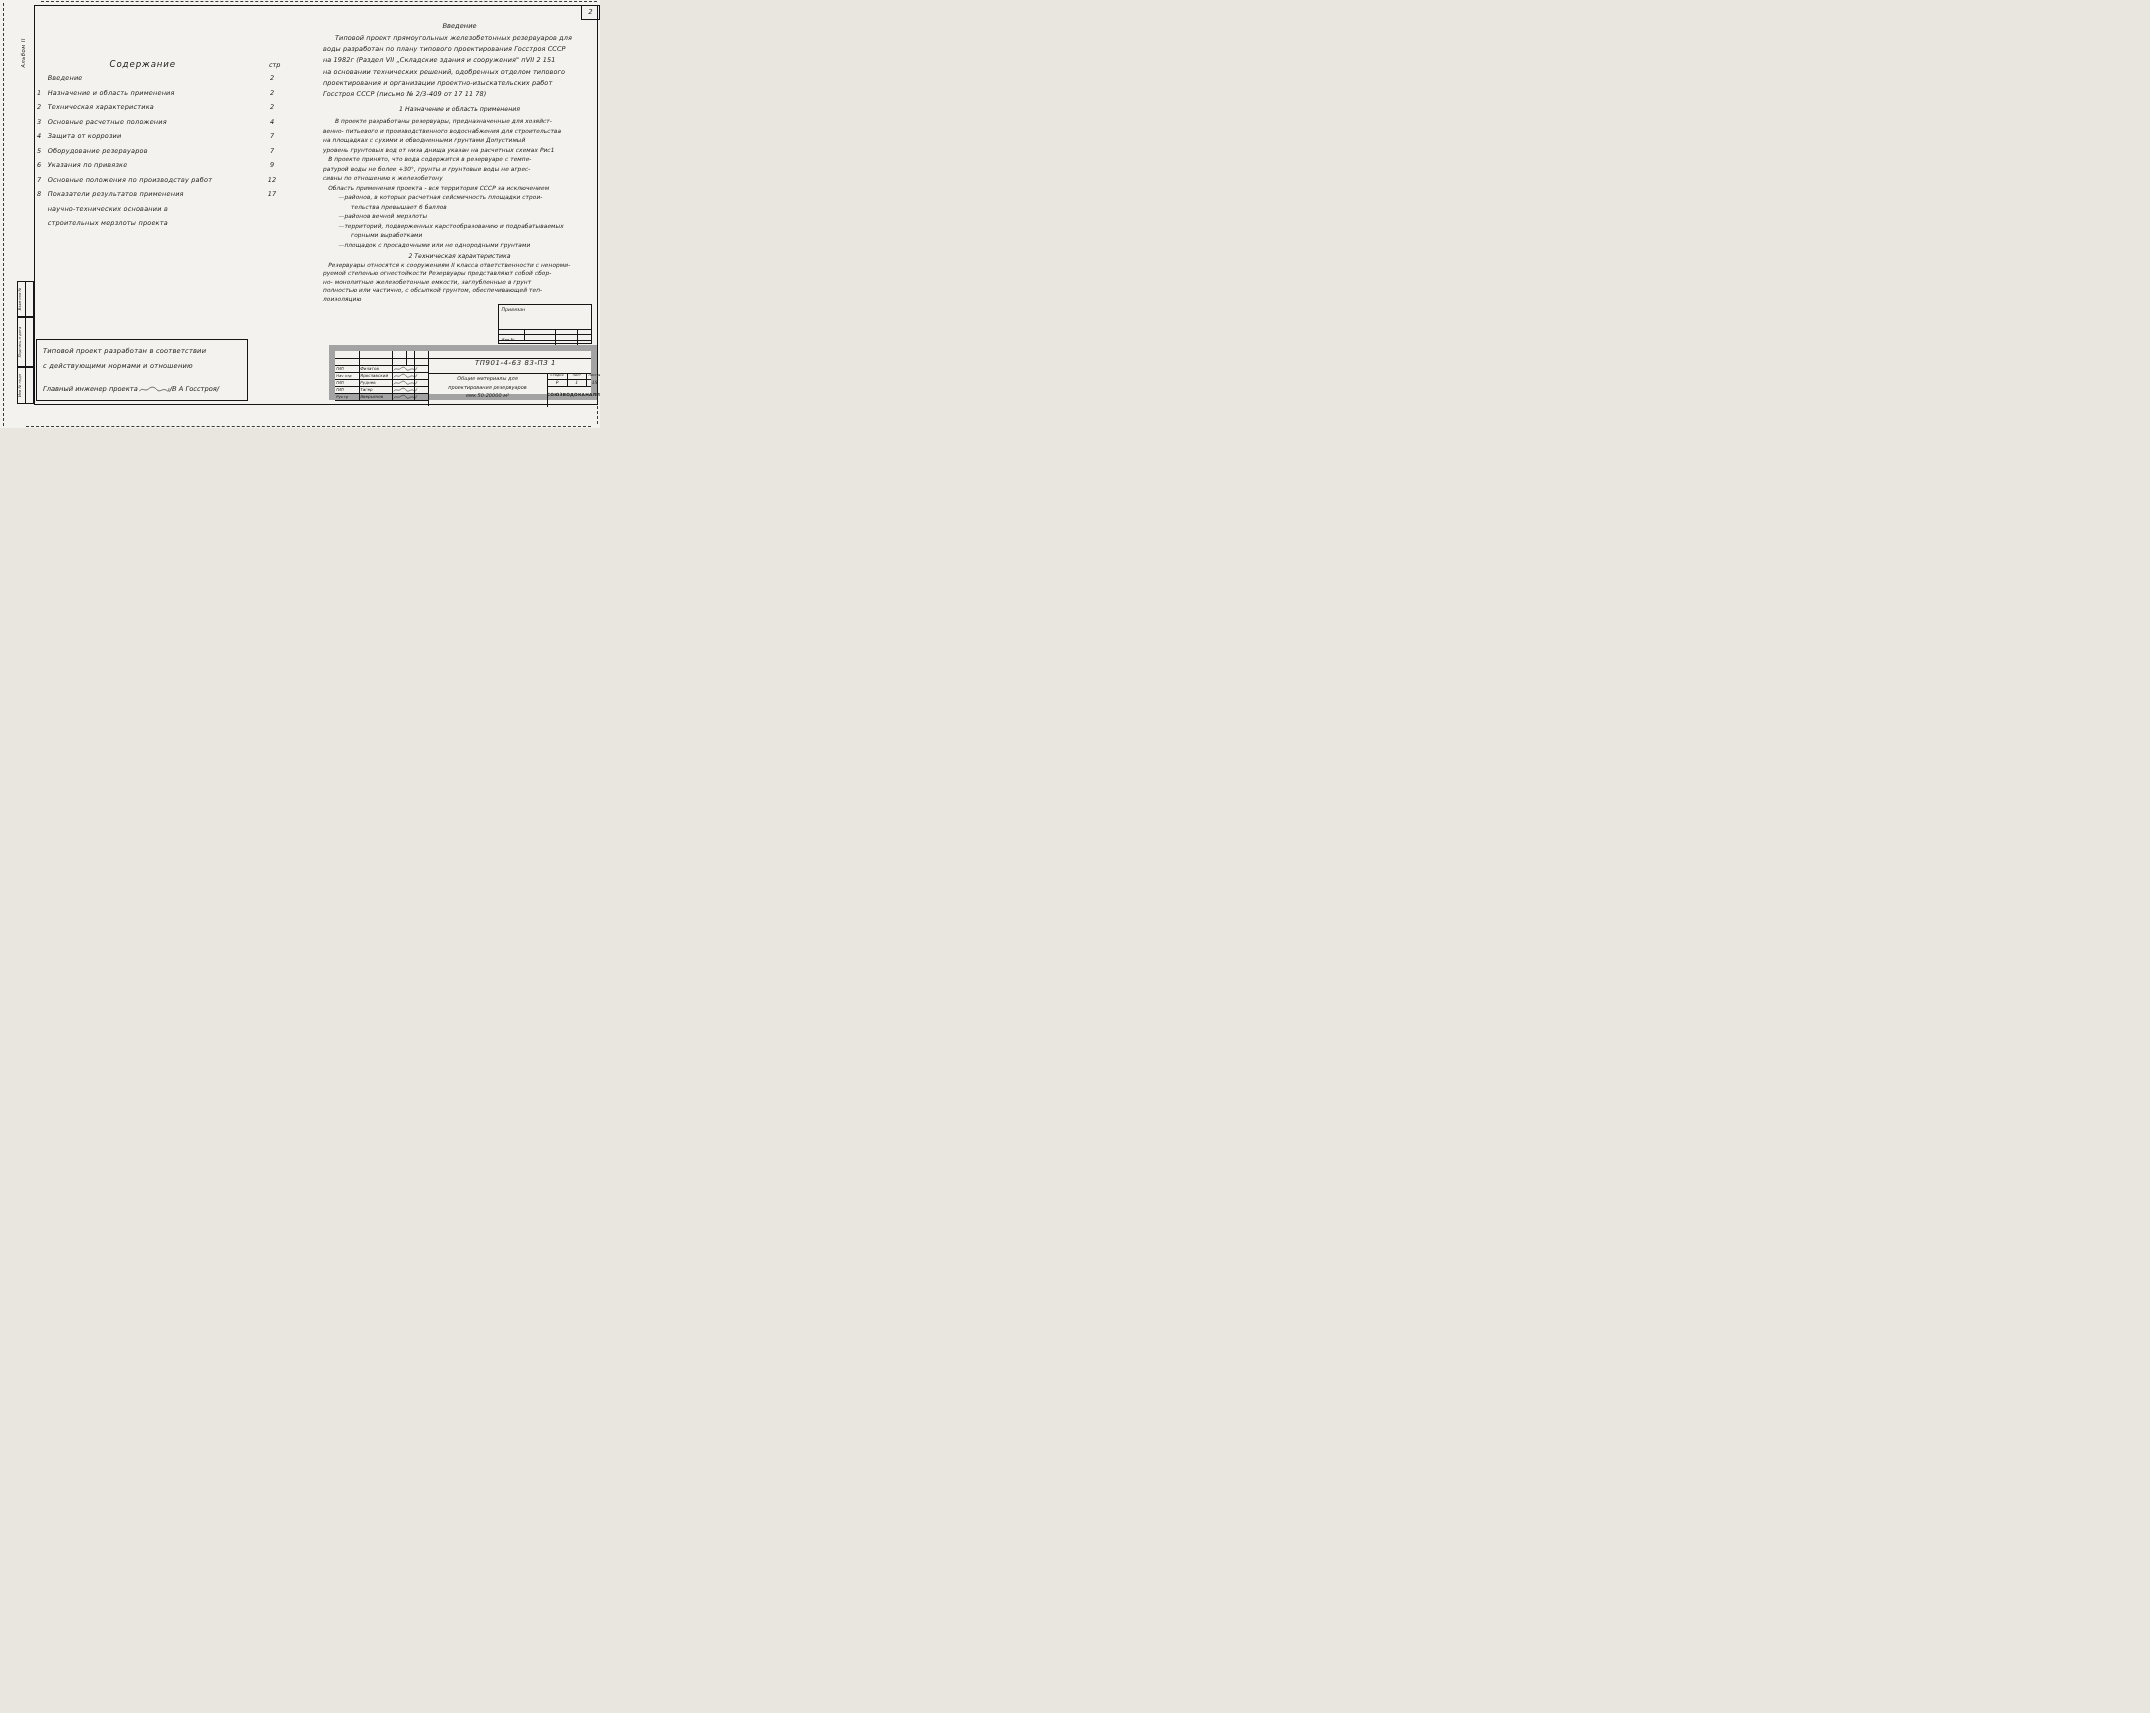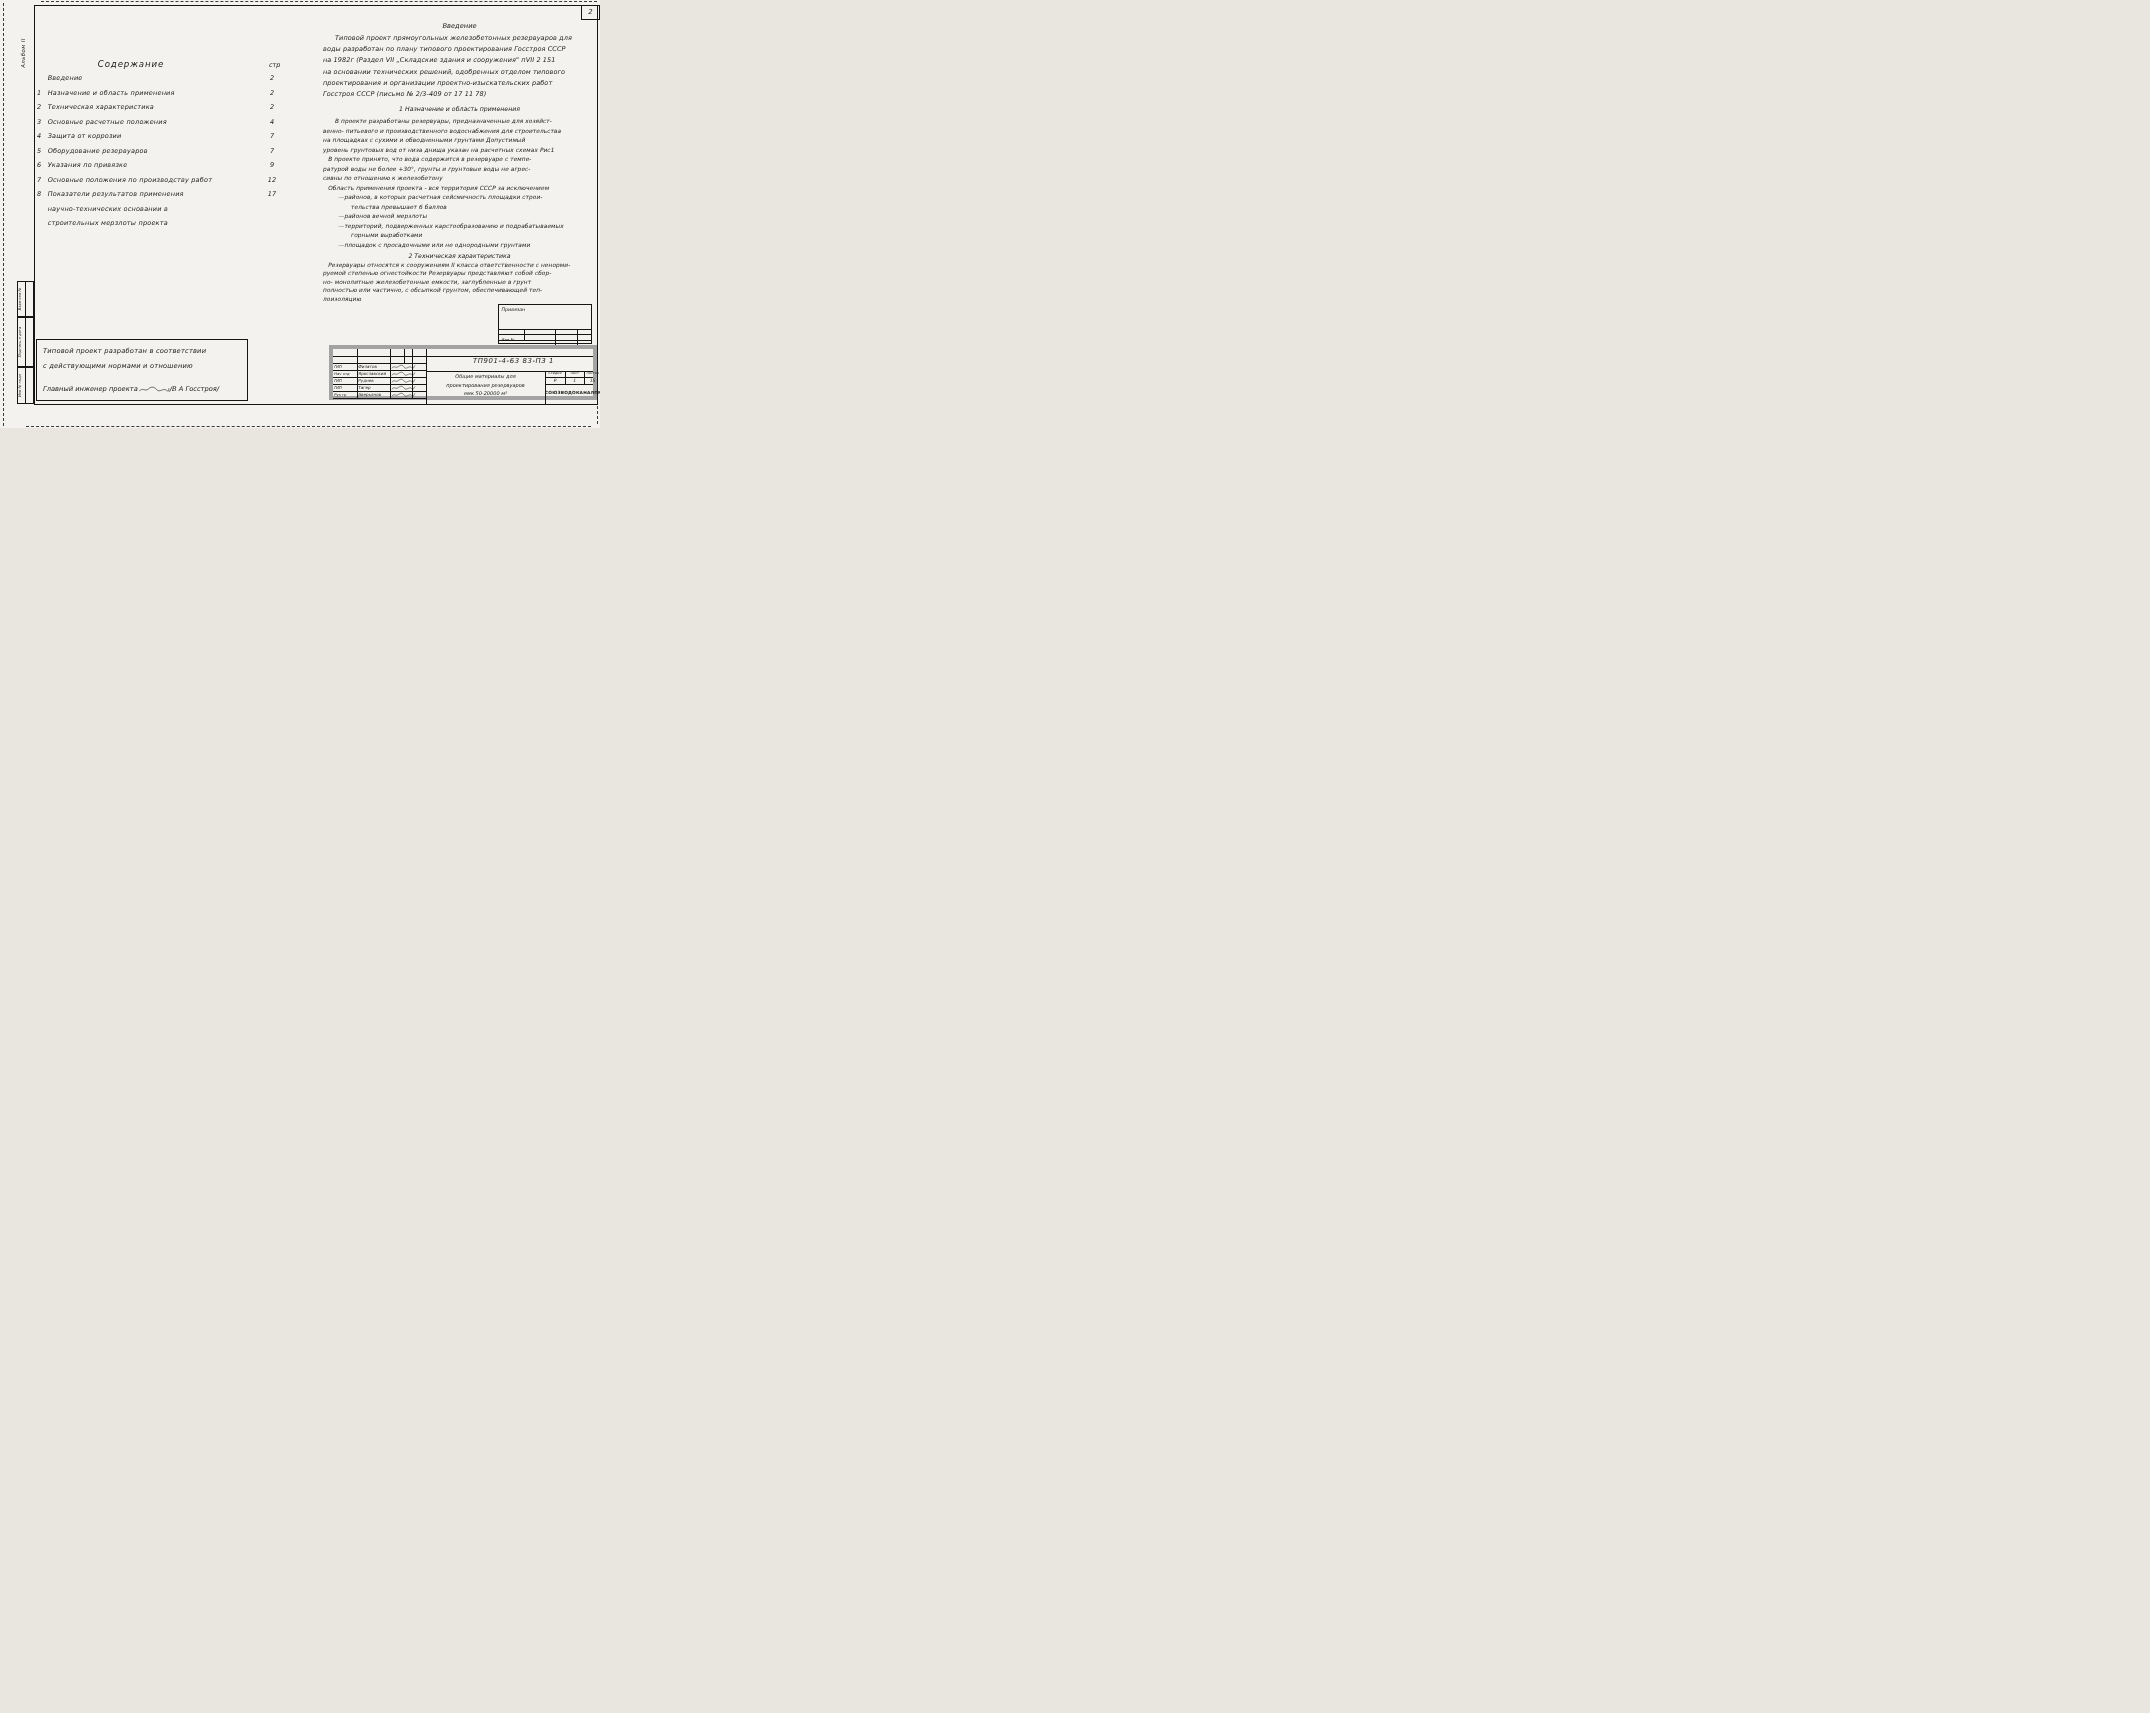--- a/index.html
+++ b/index.html
@@ -23,21 +23,21 @@
     transform:rotate(-90deg);transform-origin:0 0;
     font-style:italic;font-size:5.4px;letter-spacing:0.4px;white-space:nowrap;text-align:center;}
 
   
   .mstamp{position:absolute;left:17px;width:17px;border:0.9px solid #161616;box-sizing:border-box;}
   .mstamp .divv{position:absolute;left:6.5px;top:0;bottom:0;width:0.7px;background:#161616;}
   .mstamp .rot{position:absolute;left:0.4px;width:6px;font-style:italic;font-size:3.7px;white-space:nowrap;
     transform:rotate(-90deg);transform-origin:0 0;text-align:center;}
 
   
-  .toc-title{position:absolute;left:86px;top:59px;width:90px;text-align:center;
+  .toc-title{position:absolute;left:86px;top:59px;width:90px;text-align:right;
     font-style:italic;font-size:8.6px;letter-spacing:0.9px;}
   .toc-str{position:absolute;left:264px;top:61px;width:21.5px;text-align:center;font-style:italic;font-size:6.5px;}
   .toc-rows{position:absolute;left:37px;top:74px;width:258px;}
   .toc-row{position:relative;height:14.5px;font-style:italic;font-size:6.5px;white-space:nowrap;}
   .toc-num{display:inline-block;width:8.6px;}
   .toc-label{letter-spacing:0.2px;}
   .toc-page{position:absolute;left:225px;width:20px;text-align:center;}
 
   
   .rcol{position:absolute;left:323px;top:0;width:273px;}
@@ -59,21 +59,21 @@
   .statement .sign{position:absolute;left:6px;top:45px;display:flex;align-items:center;gap:0;
     font-style:italic;font-size:6.7px;white-space:nowrap;}
 
   
   .invtab{position:absolute;left:498px;top:304px;width:94px;height:40px;border:0.9px solid #161616;box-sizing:border-box;}
   .invtab .hdr{position:absolute;left:2.6px;top:1.7px;font-style:italic;font-size:4.7px;}
   .invtab .inv{position:absolute;left:2.6px;top:32px;font-style:italic;font-size:3.9px;}
   .hl,.vl{position:absolute;background:#161616;}
 
   
-  .tblock{position:absolute;left:329px;top:345px;width:268px;height:55px;border:4px solid #a3a3a3;box-sizing:border-box;}
+  .tblock{position:absolute;left:329px;top:345px;width:268px;height:55px;border:6px solid #a3a3a3;box-sizing:border-box;}
   .tb-code{position:absolute;left:93px;top:7.7px;width:175px;text-align:center;
     font-style:italic;font-size:6.9px;letter-spacing:0.6px;white-space:nowrap;}
   .sig-rows{position:absolute;left:0;top:14px;width:93px;}
   .sig-row{position:relative;height:7px;display:flex;align-items:center;}
   .sig-role{display:inline-block;width:24px;padding-left:1.3px;font-style:italic;font-size:3.7px;white-space:nowrap;}
   .sig-name{display:inline-block;width:33px;font-style:italic;font-size:4.1px;white-space:nowrap;}
   .sig-scrawl{width:25px;height:5.6px;flex:none;}
   .tb-title{position:absolute;left:93px;top:24px;width:119px;text-align:center;}
   .tb-title-line{height:8.6px;font-style:italic;font-size:5px;white-space:nowrap;}
   .stage-h{position:absolute;top:22.4px;font-style:italic;font-size:3.4px;text-align:center;}

